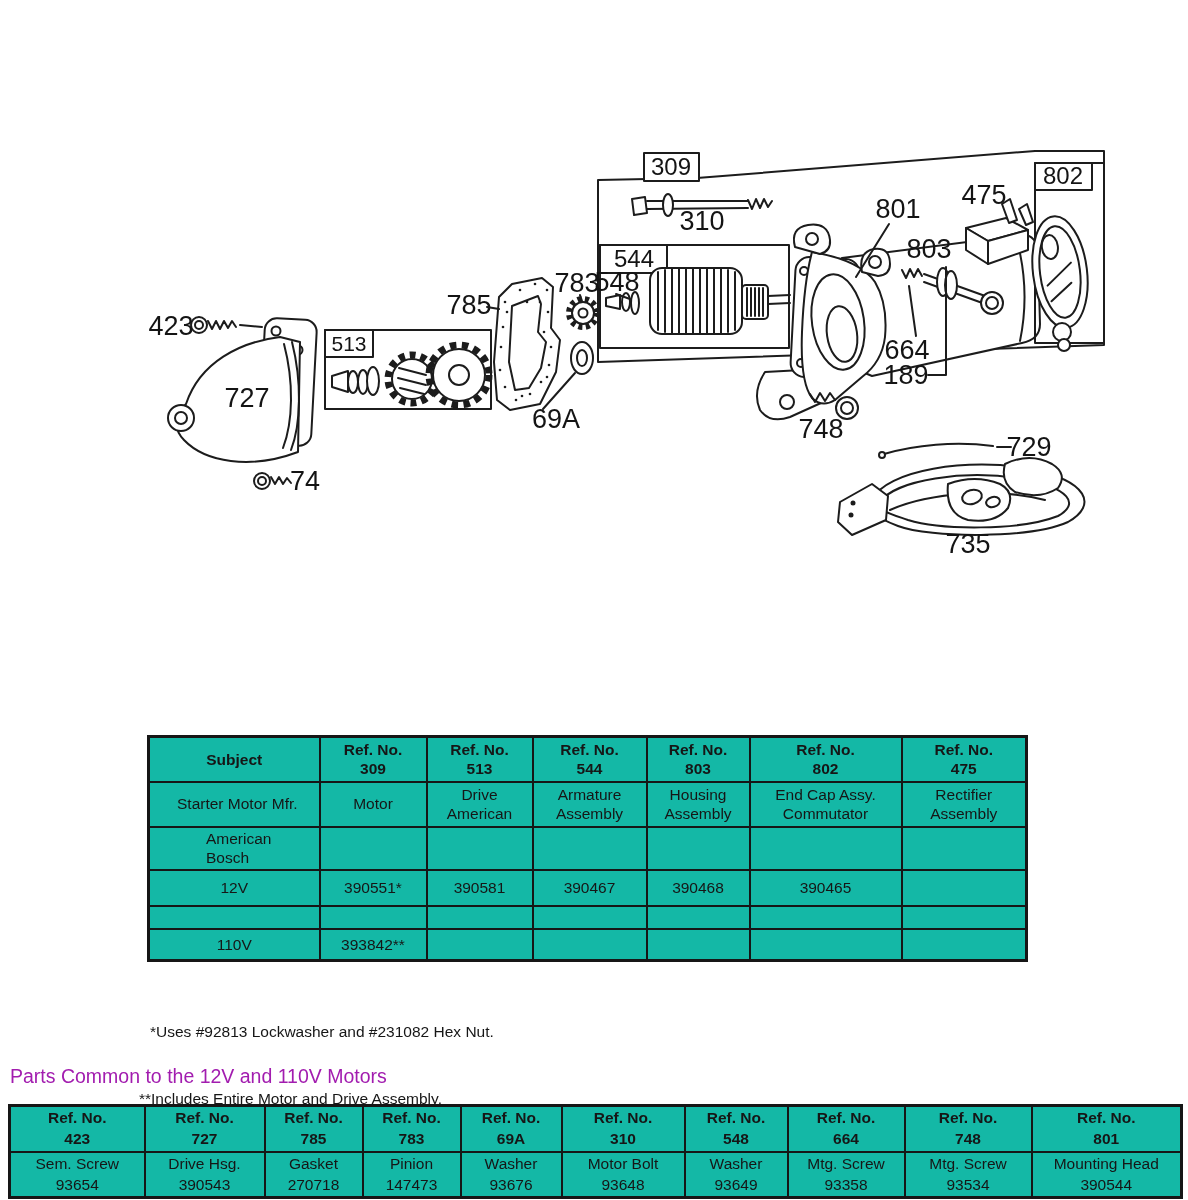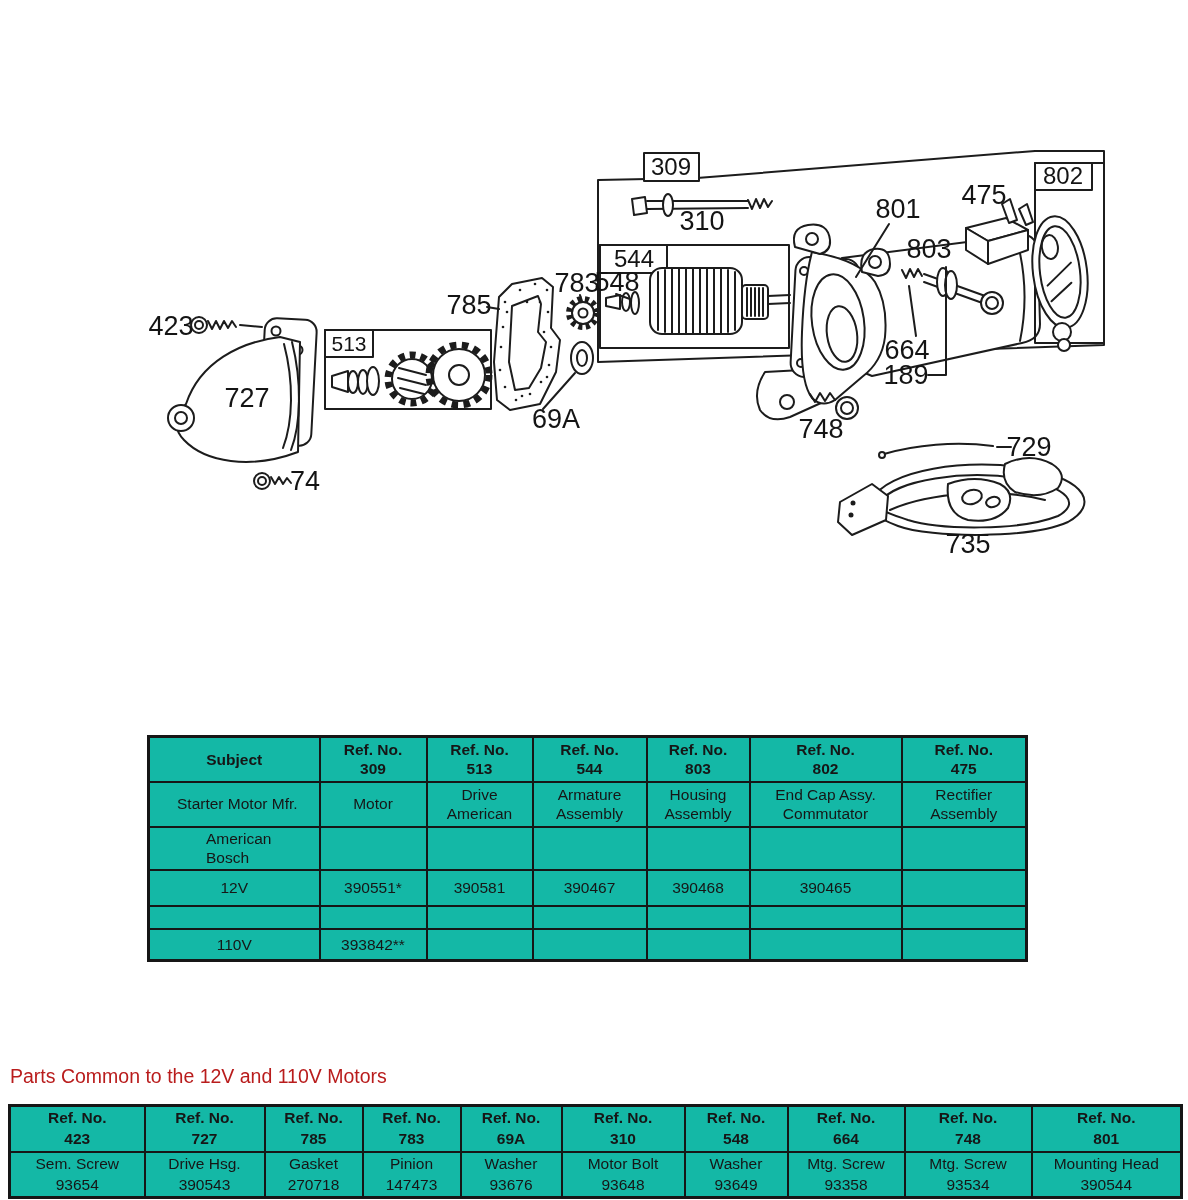--- a/index.html
+++ b/index.html
@@ -24,21 +24,21 @@
   #main-table .left{text-align:left;padding-left:27px;}
   #main-table .indent{text-align:left;padding-left:56px;}
 
   #common-table{left:8px;top:1072px;width:1172px;border:3px solid #161616;}
   #common-table td,#common-table th{border:2px solid #161616;font-size:15.5px;line-height:1.4;
     text-align:center;vertical-align:middle;white-space:pre-line;padding:0;overflow:hidden;}
   #common-table th{font-weight:bold;line-height:1.35;}
 
   .footnotes{position:absolute;left:139px;top:944px;font-size:15.5px;line-height:1.45;white-space:pre;}
   .footnotes .fn1{padding-left:11px;}
-  .section-title{position:absolute;left:10px;top:1033px;font-size:19.5px;color:#b91c1c;}
+  .section-title{position:absolute;left:10px;top:1033px;font-size:19.5px;color:#a21caf;}
 </style>
 </head>
 <body>
 
 <div class="page">
 
 <svg id="diagram" width="1188" height="560" viewBox="0 0 1188 560">
 
   <g>
     <polygon class="s" points="598,148 697,146 1035,119 1104,119 1104,313 598,330"></polygon>
@@ -346,20 +346,24 @@
     <td>393842**</td>
     <td></td>
     <td></td>
     <td></td>
     <td></td>
     <td></td>
   </tr>
 </tbody>
     </table>
 
+<div class="footnotes">
+  <div class="fn1">*Uses #92813 Lockwasher and #231082 Hex Nut.</div>
+  <div>**Includes Entire Motor and Drive Assembly.</div>
+</div>
 
 <div class="section-title">Parts Common to the 12V and 110V Motors</div>
 
 <table id="common-table">
   <colgroup>
     <col style="width:135px">
         <col style="width:120px">
         <col style="width:98px">
         <col style="width:98px">
     <col style="width:101px">

